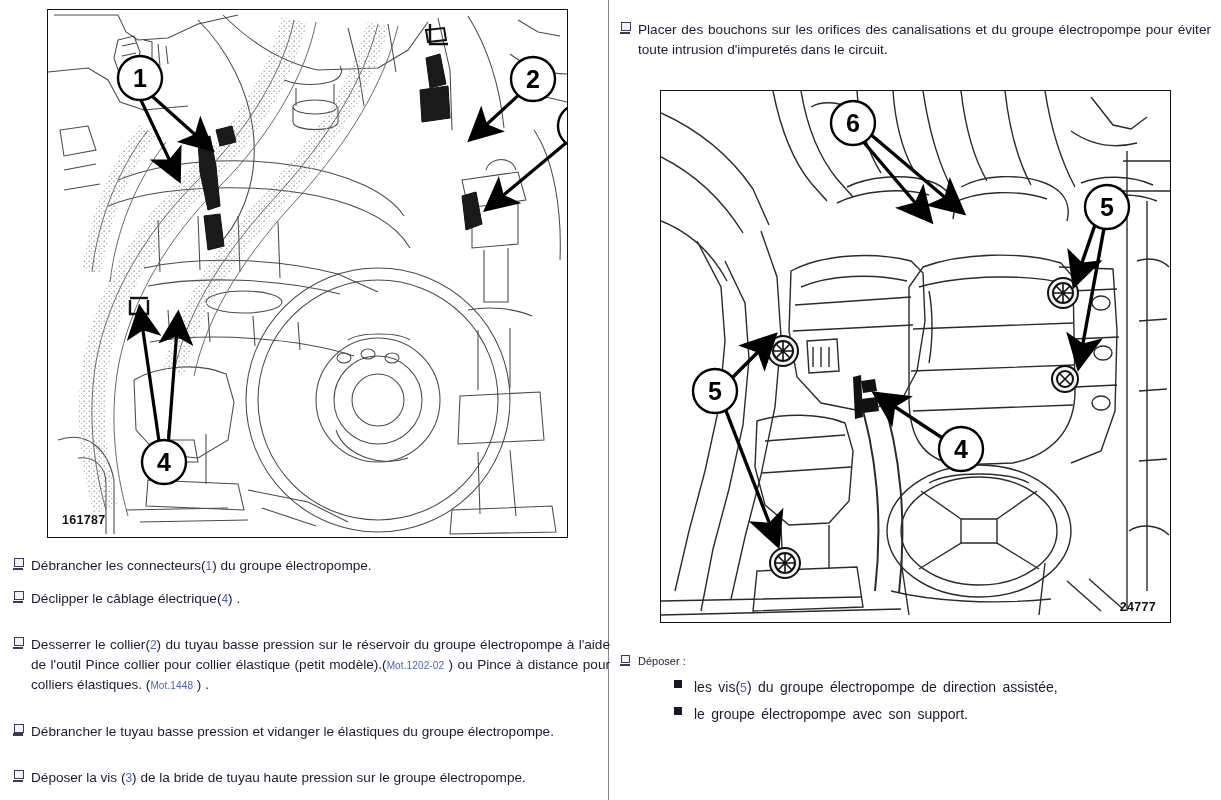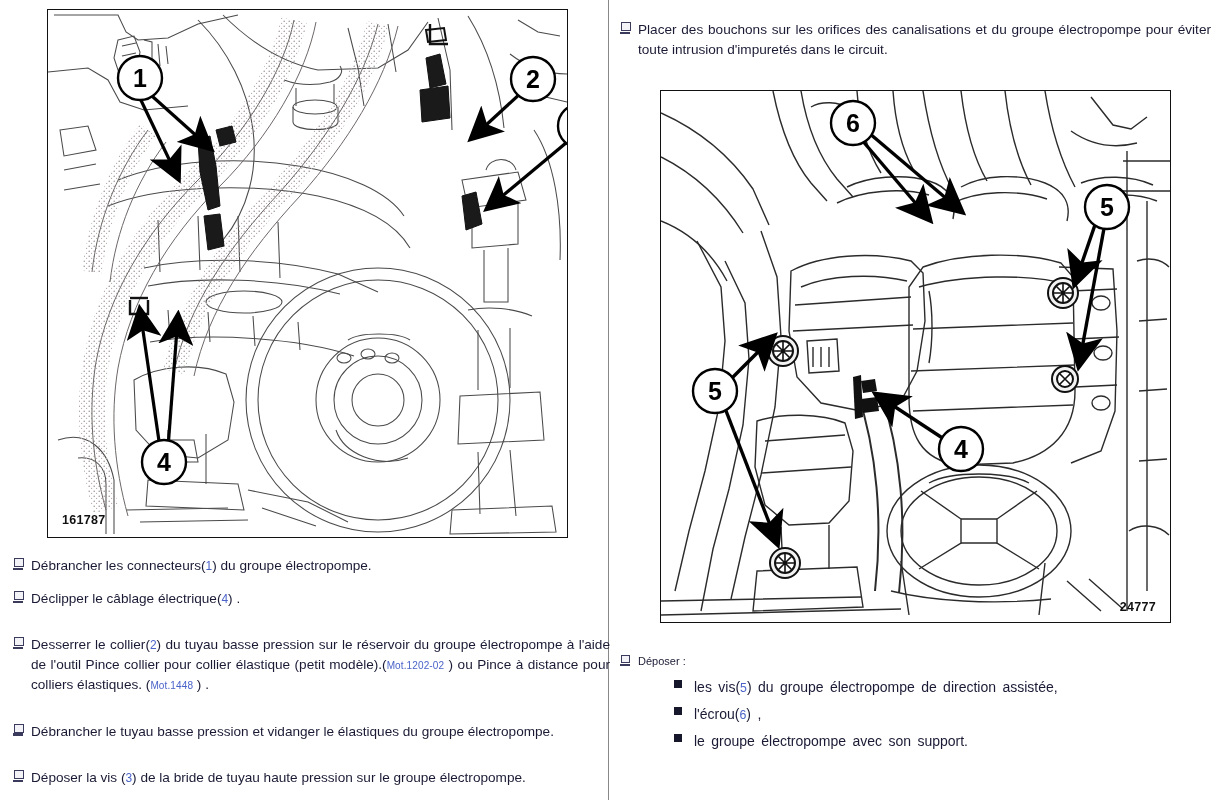--- a/index.html
+++ b/index.html
@@ -440,18 +440,17 @@
           <text x="300" y="367" text-anchor="middle" font-family="Liberation Sans, sans-serif" font-size="25" font-weight="bold" fill="#000">4</text>
         </g>
       </svg>
       <span class="fig-id">24777</span>
     </div>
 
     <div class="text-block" id="right-bottom" style="left:12px; top:640px; width:590px;">
         <div class="gap"></div>
         <div class="step small"><span class="sq-bullet"></span><span>Déposer :</span><ul class="sublist">
             <li><span class="blk"></span><span>les vis(</span><span class="ref">5</span><span>) du  groupe  électropompe  de  direction  assistée,</span></li>
-            <li><span class="blk"></span><span> l'écrou(</span><span class="ref">6</span><span>) ,</span></li>
             <li><span class="blk"></span><span>le  groupe  électropompe  avec  son  support.</span></li>
           </ul></div>
       </div>
   </div>
 </div>
 
 </body></html>

